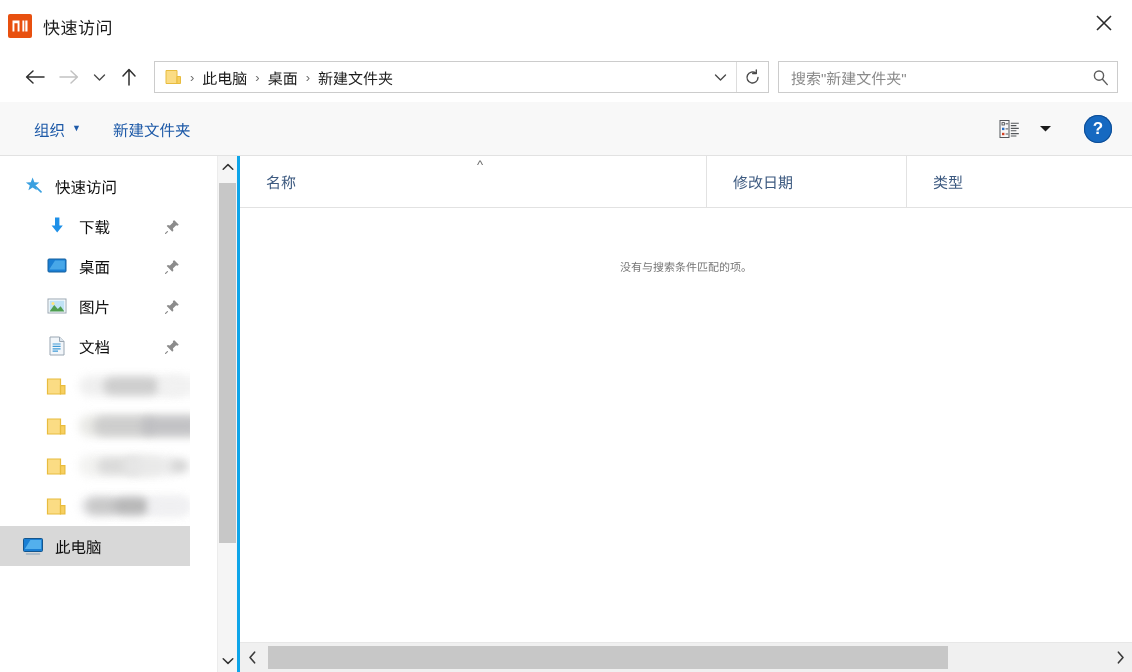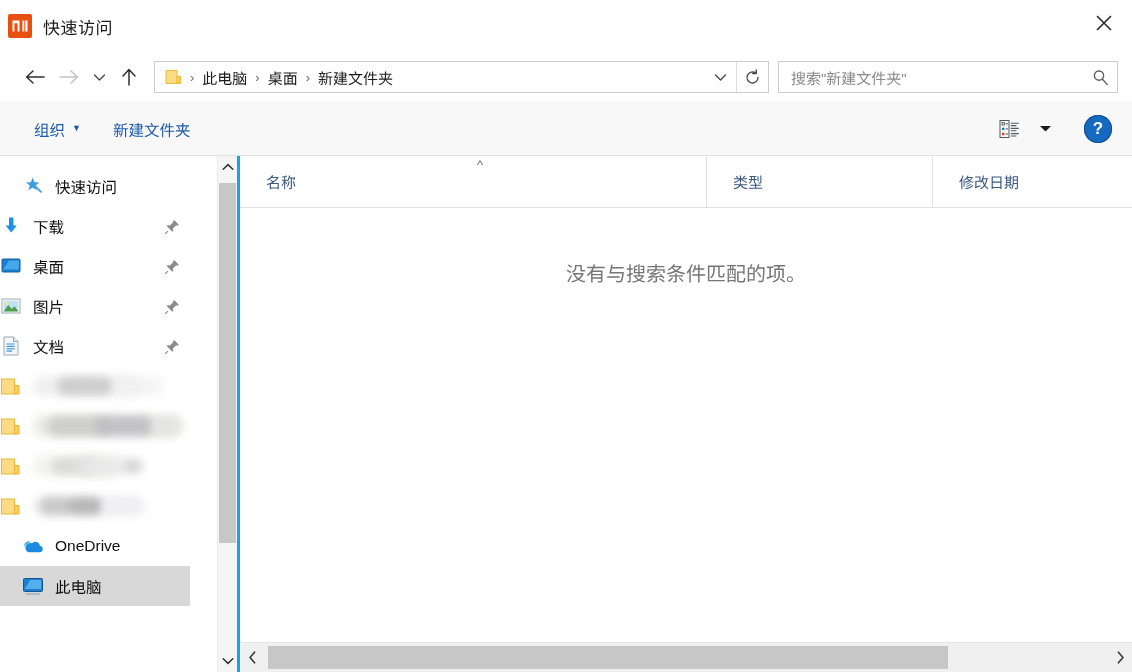--- a/index.html
+++ b/index.html
@@ -145,21 +145,21 @@
     gap: 27px;
   }
   .sidebar {
     flex: 1 1 auto; overflow: hidden; padding-top: 10px; min-width: 0;
   }
   .side-item {
     height: 40px; display: flex; align-items: center;
     padding-right: 10px; cursor: pointer; position: relative;
   }
   .side-item.l0 { padding-left: 22px; }
-  .side-item.l1 { }
+  .side-item.l1 { padding-left: 46px; }
   .side-item.selected { background: #d8d8d8; }
   .side-icon {
     width: 22px; flex: 0 0 22px; display: flex;
     align-items: center; justify-content: center; margin-right: 11px;
   }
   .side-label {
     font-size: 15.5px; color: #101010; white-space: nowrap;
     overflow: hidden; text-overflow: ellipsis; flex: 1 1 auto;
   }
   .pin { flex: 0 0 auto; margin-left: 6px; display: flex; align-items: center; }
@@ -204,21 +204,21 @@
   .col.name { flex: 0 0 466px; }
   .col.date { flex: 0 0 200px; }
   .col.type { flex: 1 1 auto; }
   .sort-caret {
     position: absolute; left: 237px; top: 2px;
     font-size: 13px; color: #6b6b6b; line-height: 1;
   }
   .empty-area { flex: 1 1 auto; position: relative; background: #ffffff; }
   .empty-msg {
     position: absolute; left: 0; right: 0; top: 50px;
-    text-align: center; font-size: 20px; color: #767676;
+    text-align: center; font-size: 11px; color: #767676;
   }
 
   
   .hscroll {
     flex: 0 0 30px; height: 30px;
     display: flex; align-items: stretch;
     background: #f0f0f0; border-top: 1px solid #e7e7e7;
   }
   .hs-arrow {
     flex: 0 0 24px; display: flex; align-items: center; justify-content: center;
@@ -467,29 +467,20 @@
                 <path d="M14.5 8.6 h4.4 v8.4 h-4.4 z" fill="#f7cf5f" stroke="#e8bc3e" stroke-width="1.2"></path>
               </svg>
             </span>
             <span class="blur-name">
               <i style="left: 0px; width: 110px; height: 20px; background: rgb(239, 239, 241); top: 0px;"></i>
               <i style="left: 6px; width: 34px; height: 18px; background: rgb(194, 194, 194); top: 1px;"></i>
               <i style="left: 34px; width: 36px; height: 18px; background: rgb(174, 174, 174); top: 1px;"></i>
               <i style="left: 70px; width: 42px; height: 18px; background: rgb(240, 240, 242); top: 1px;"></i>
             </span>
           </div>
-          <div class="side-item l0">
-            <span class="side-icon">
-              <svg xmlns="http://www.w3.org/2000/svg" width="22" height="16" viewBox="0 0 22 16">
-                <path d="M6.4 14.2 h11.2 a3.2 3.2 0 0 0 0.4 -6.35 a4.6 4.6 0 0 0 -8.1 -2.5 a3.9 3.9 0 0 0 -3.5 8.85 z" fill="#1b8ae0"></path>
-                <path d="M2.6 9.3 a3 3 0 0 1 3.6 -2.9 a4.2 4.2 0 0 1 2.6 -2.6 a4.4 4.4 0 0 0 -6.2 5.5 z" fill="#4cb3ef"></path>
-              </svg>
-            </span>
-            <span class="side-label">OneDrive</span>
-          </div>
           <div class="side-item l0 selected">
             <span class="side-icon">
               <svg xmlns="http://www.w3.org/2000/svg" width="22" height="19" viewBox="0 0 22 19">
                 <rect x="1.5" y="1.5" width="19" height="13" rx="1" fill="#1a7fd4" stroke="#14558c" stroke-width="1"></rect>
                 <path d="M2.8 12 L8.4 3 L19.2 3 L19.2 12 Z" fill="#62bdf2" opacity=".8"></path>
                 <path d="M4.5 17 h13" stroke="#9fb3c4" stroke-width="1.6" stroke-linecap="round"></path>
               </svg>
             </span>
             <span class="side-label">此电脑</span>
           </div>
@@ -511,25 +502,25 @@
         </div>
       </div>
     </div>
 
     <div class="filepane">
       <div class="col-head">
         <div class="col name">
           <span class="sort-caret">^</span>
           <span>名称</span>
         </div>
+        <div class="col date">
+          <span>修改日期</span>
+        </div>
         <div class="col type">
           <span>类型</span>
-        </div>
-        <div class="col date">
-          <span>修改日期</span>
         </div>
       </div>
 
       <div class="empty-area">
         <div class="empty-msg">没有与搜索条件匹配的项。</div>
       </div>
 
       <div class="hscroll">
         <div class="hs-arrow">
           <svg width="9" height="13" viewBox="0 0 9 13" aria-hidden="true">

